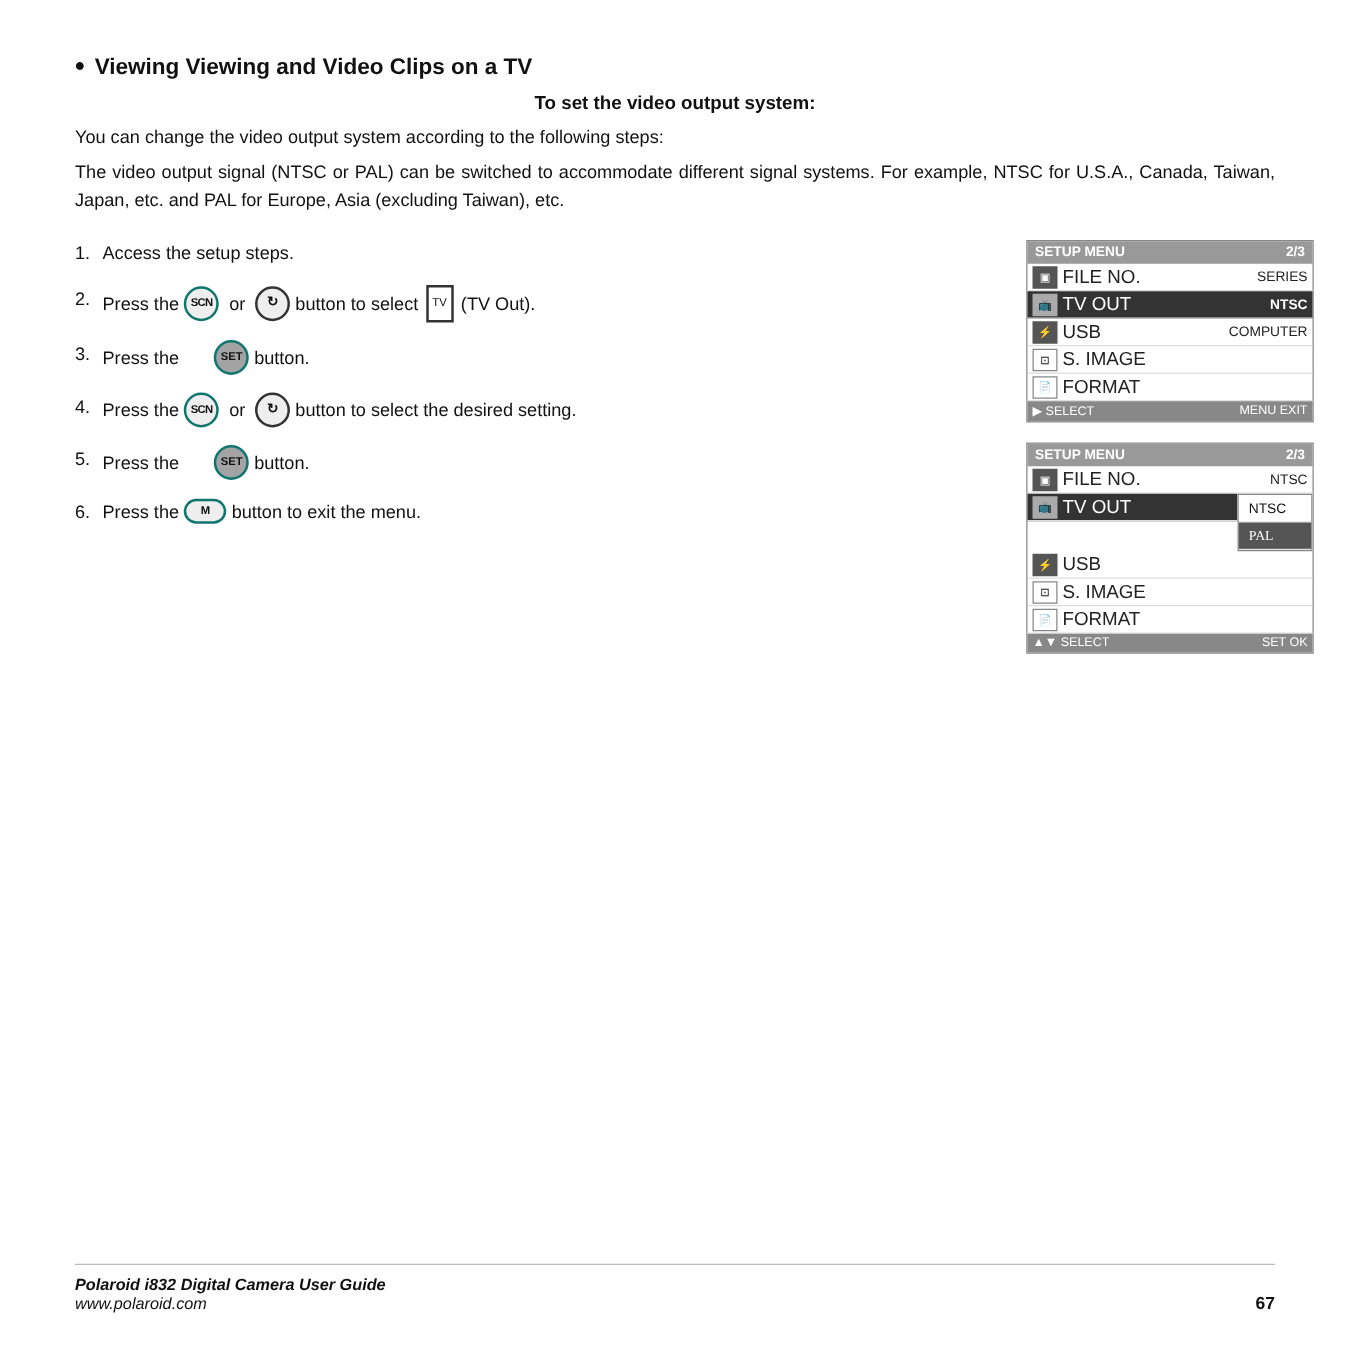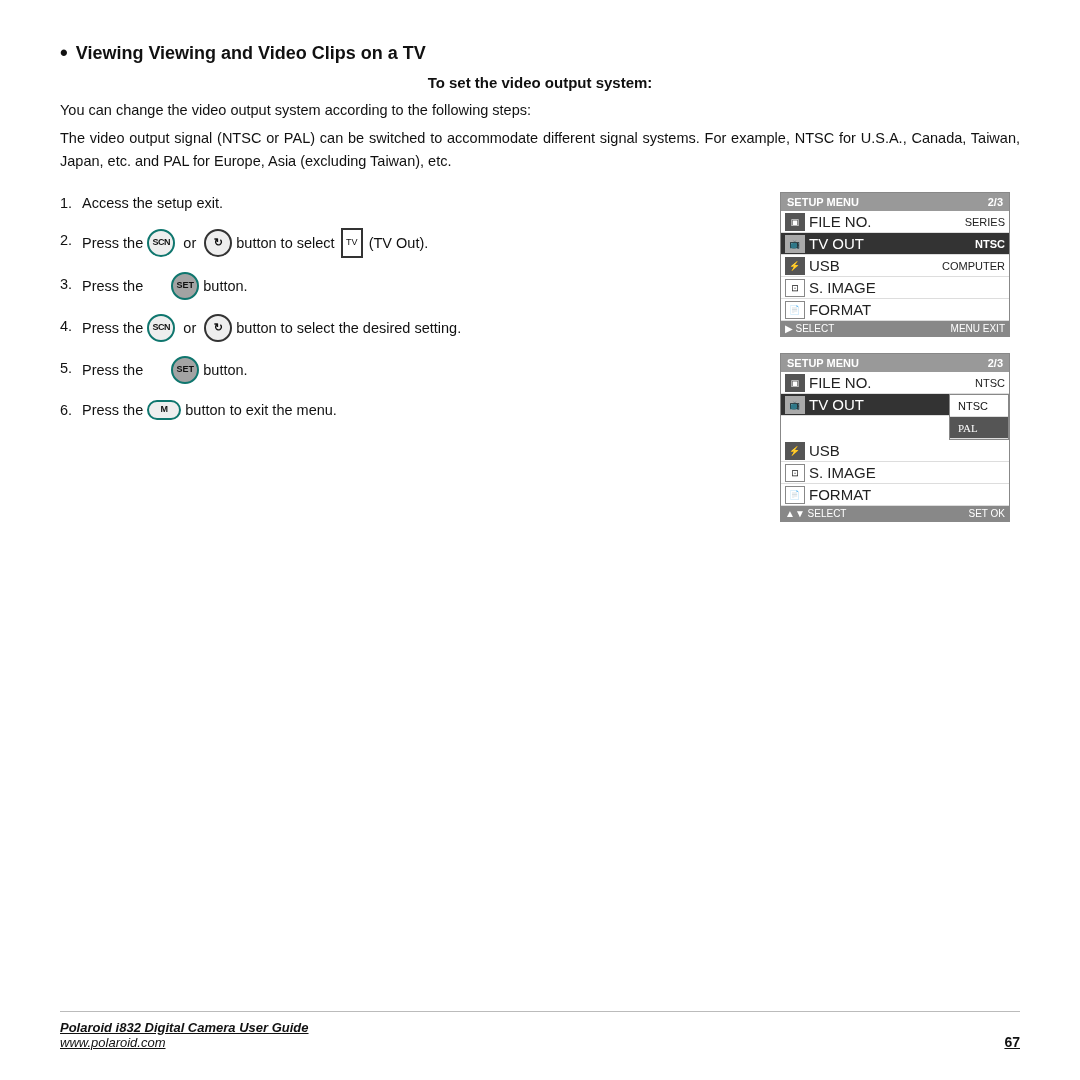--- a/index.html
+++ b/index.html
@@ -135,20 +135,21 @@
       font-size: 9px;
       vertical-align: middle;
       margin: 0 2px;
       position: relative;
       top: -1px;
     }
     
     .menu-panel {
       border: 1.5px solid #888;
       width: 230px;
+      margin-left: 41px;
     }
     .menu-header {
       background: #999;
       color: #fff;
       padding: 3px 6px;
       font-size: 11px;
       font-weight: bold;
       display: flex;
       justify-content: space-between;
     }
@@ -216,21 +217,20 @@
       font-family: Liberation Serif, serif;
     }
     
     .footer {
       margin-top: auto;
       border-top: 1px solid #bbb;
       padding-top: 8px;
       display: flex;
       justify-content: space-between;
       align-items: flex-end;
-      text-decoration: underline;
     }
     .footer-left {
       font-size: 13px;
     }
     .footer-brand {
       font-weight: bold;
       font-style: italic;
     }
     .footer-url {
       font-style: italic;
@@ -259,21 +259,21 @@
 
   <div class="body-text">You can change the video output system according to the following steps:</div>
   <div class="body-text">The video output signal (NTSC or PAL) can be switched to accommodate different signal systems. For example, NTSC for U.S.A., Canada, Taiwan, Japan, etc. and PAL for Europe, Asia (excluding Taiwan), etc.</div>
 
   <div class="content-area">
 
     <div class="steps-col">
 
       <div class="step-item">
         <span class="step-num">1.</span>
-        <span class="step-text">Access the setup exit.</span>
+        <span class="step-text">Access the setup steps.</span>
       </div>
 
       <div class="step-item">
         <span class="step-num">2.</span>
         <span class="step-text">
           Press the
           <span class="btn-icon btn-scn">SCN</span>
           <span class="or-text">or</span>
           <span class="btn-icon btn-arrow">↻</span>
           button to select

